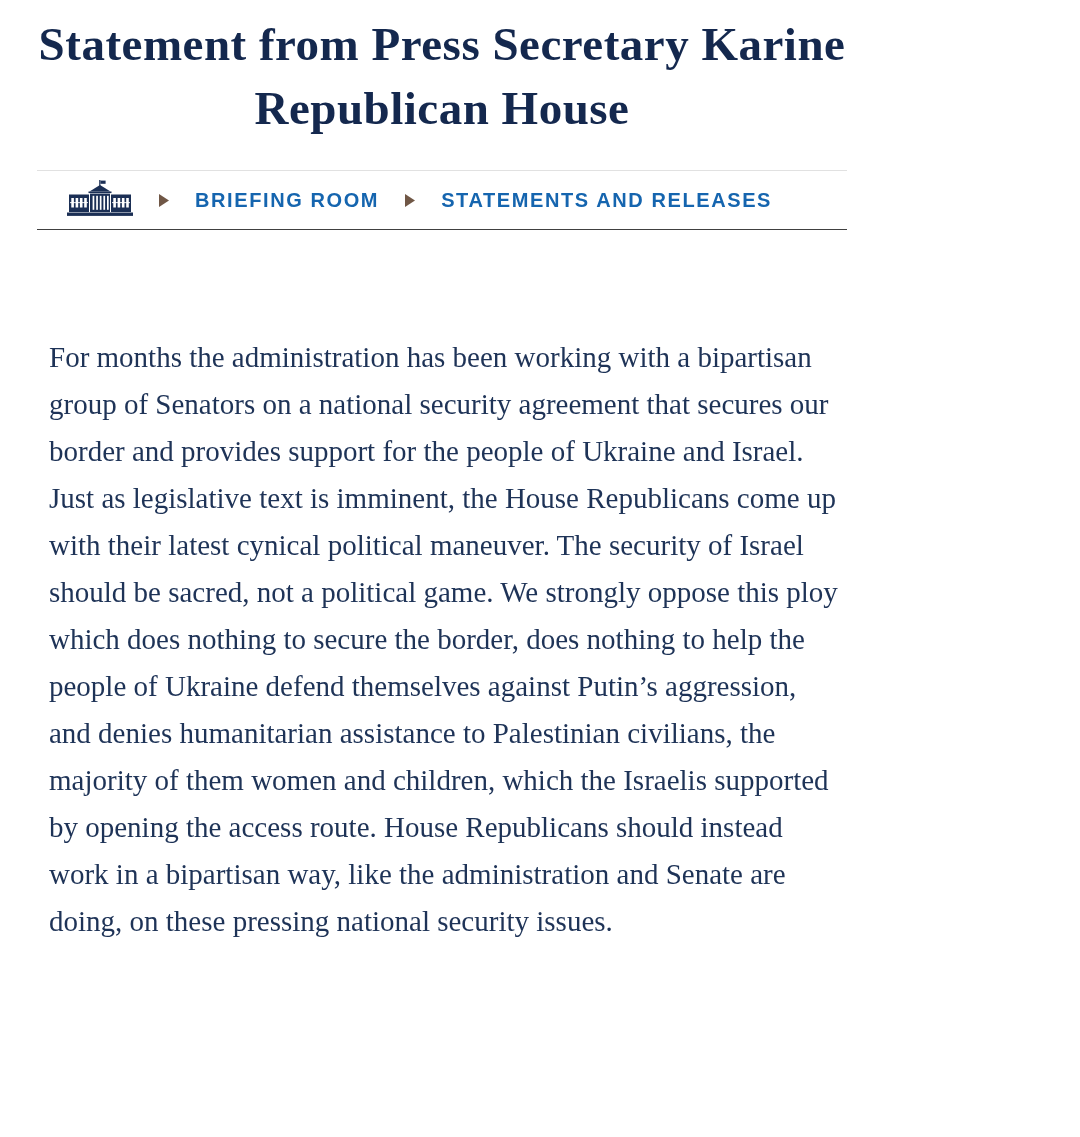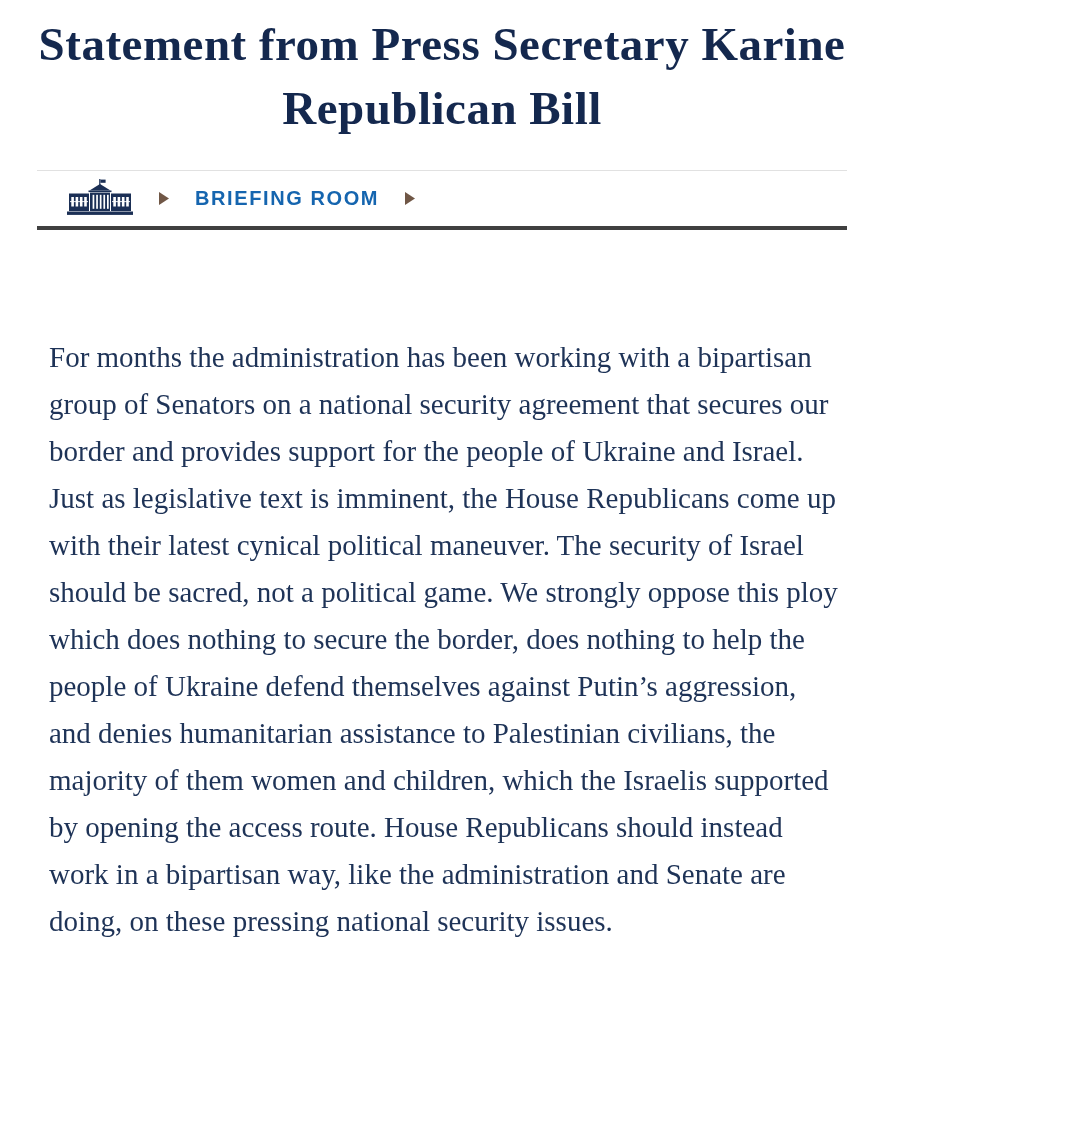--- a/index.html
+++ b/index.html
@@ -27,21 +27,21 @@
   }
   .page-title span { display: block; }
   .content-col {
     width: 810px;
     margin: 0 auto;
   }
   .breadcrumb-bar {
     margin-top: 30px;
     height: 60px;
     border-top: 1px solid #E1E1E1;
-    border-bottom: 4px solid #404040;
+    border-bottom: 1px solid #404040;
     display: flex;
     align-items: center;
     gap: 26px;
     padding: 0 2px;
     box-sizing: border-box;
   }
   .home-link {
     display: flex;
     align-items: center;
     margin-left: 28px;
@@ -67,21 +67,21 @@
     margin: 104px 14px 42px 12px;
   }
 </style>
 </head>
 <body>
 
 <div class="page">
 
   <h1 class="page-title">
     <span>Statement from Press Secretary Karine</span>
-    <span>Republican Bill</span>
+    <span>Republican House</span>
   </h1>
 
   <div class="content-col">
 
     <nav class="breadcrumb-bar">
 
       <a class="home-link" href="#">
         <span>
           <svg width="66" height="40" viewBox="0 0 66 40" xmlns="http://www.w3.org/2000/svg">
             <g fill="#1B2F55">
@@ -131,19 +131,20 @@
       </span>
 
       <a class="crumb-link" href="#">BRIEFING ROOM</a>
 
       <span class="crumb-sep">
         <svg width="10" height="13" viewBox="0 0 10 13">
             <polygon points="0,0 10,6.5 0,13" fill="#705746"></polygon>
           </svg>
       </span>
 
+      <a class="crumb-link" href="#">STATEMENTS AND RELEASES</a>
 
     </nav>
 
     <p class="article-body">For months the administration has been working with a bipartisan group of Senators on a national security agreement that secures our border and provides support for the people of Ukraine and Israel. Just as legislative text is imminent, the House Republicans come up with their latest cynical political maneuver. The security of Israel should be sacred, not a political game. We strongly oppose this ploy which does nothing to secure the border, does nothing to help the people of Ukraine defend themselves against Putin’s aggression, and denies humanitarian assistance to Palestinian civilians, the majority of them women and children, which the Israelis supported by opening the access route. House Republicans should instead work in a bipartisan way, like the administration and Senate are doing, on these pressing national security issues.</p>
 
   </div>
 </div>
 
 </body></html>

